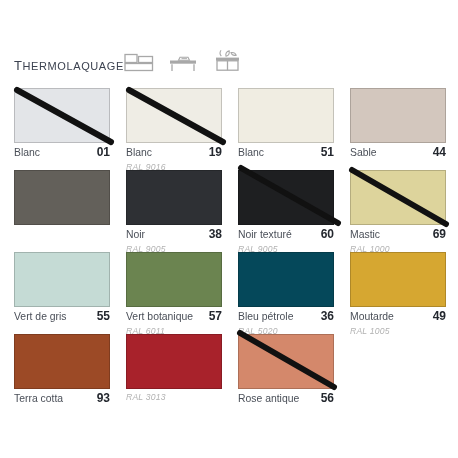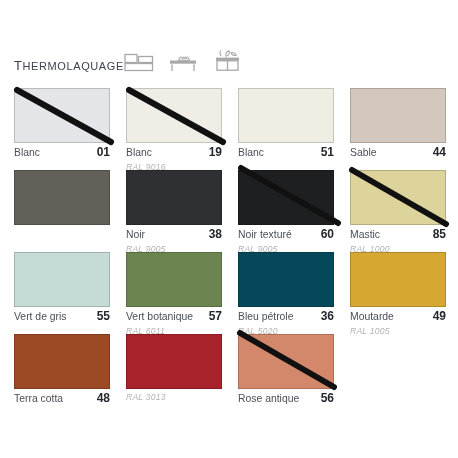--- a/index.html
+++ b/index.html
@@ -262,21 +262,21 @@
 
     <div class="cell">
       <div class="swatch-wrap">
         <div class="swatch" style="background: rgb(221, 212, 156);"></div>
         <svg class="strike" viewBox="0 0 108 66">
             <line x1="6" y1="5" x2="100" y2="59" stroke="#111111" stroke-width="6" stroke-linecap="round"></line>
           </svg>
       </div>
       <div class="labels">
         <span class="c-name">Mastic</span>
-        <span class="c-code">85</span>
+        <span class="c-code">69</span>
       </div>
       <div class="c-ral">RAL 1000</div>
     </div>
 
     <div class="cell">
       <div class="swatch-wrap">
         <div class="swatch" style="background: rgb(197, 219, 213);"></div>
       </div>
       <div class="labels">
         <span class="c-name">Vert de gris</span>
@@ -317,21 +317,21 @@
       </div>
       <div class="c-ral">RAL 1005</div>
     </div>
 
     <div class="cell">
       <div class="swatch-wrap">
         <div class="swatch" style="background: rgb(156, 74, 38);"></div>
       </div>
       <div class="labels">
         <span class="c-name">Terra cotta</span>
-        <span class="c-code">48</span>
+        <span class="c-code">93</span>
       </div>
       <div class="c-ral">RAL 8004</div>
     </div>
 
     <div class="cell">
       <div class="swatch-wrap">
         <div class="swatch" style="background: rgb(168, 34, 43);"></div>
       </div>
       <div class="c-ral">RAL 3013</div>
     </div>

